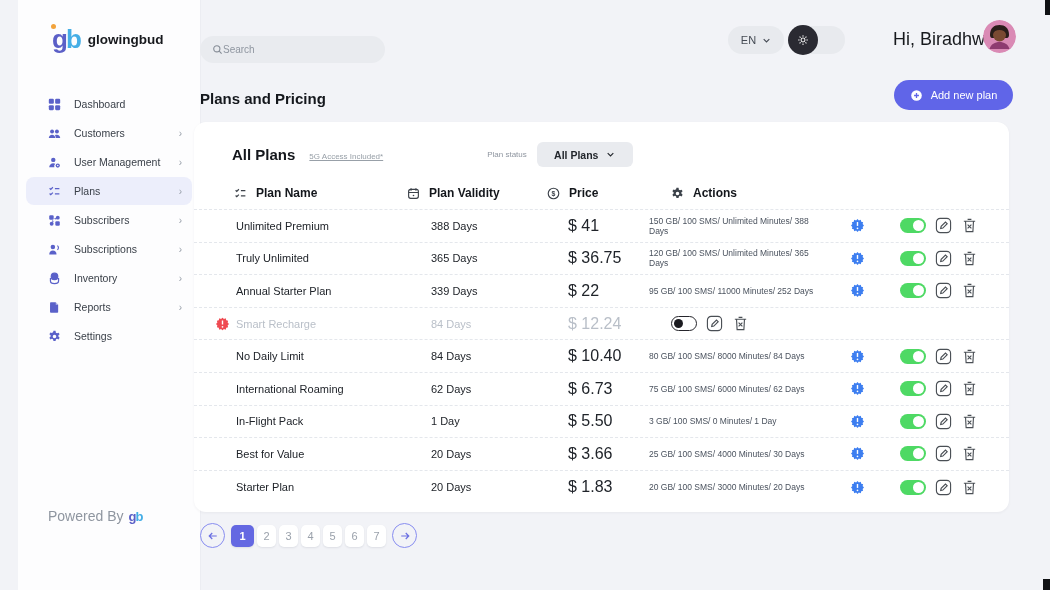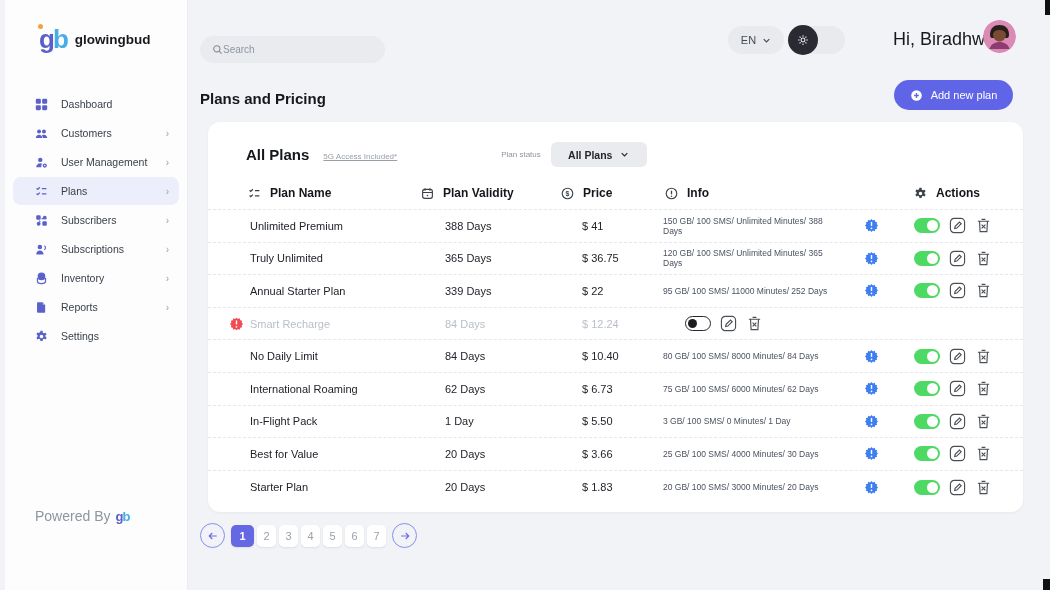--- a/index.html
+++ b/index.html
@@ -1,20 +1,20 @@
 <!DOCTYPE html>
 <html><head>
 <meta charset="utf-8">
 <style>
   * { margin:0; padding:0; box-sizing:border-box; }
   html,body { width:1050px; height:590px; overflow:hidden; }
   body { font-family:"Liberation Sans","DejaVu Sans",sans-serif; background:#f2f3f7; position:relative; color:#20242a; }
 
   
-  .sidebar { position:absolute; left:5px; top:0; width:183px; height:590px; background:#fdfdfe; border-right:1px solid #ecedf2; }
+  .sidebar { position:absolute; left:18px; top:0; width:183px; height:590px; background:#fdfdfe; border-right:1px solid #ecedf2; }
   .logo-row { display:flex; align-items:center; gap:8px; padding:26px 0 0 34px; }
   .gb-logo { position:relative; font-weight:bold; font-size:26px; letter-spacing:-2px; line-height:1; }
   .gb-logo .g { color:#5b5fc7; } .gb-logo .b { color:#45aee6; }
   .gb-logo .dot { position:absolute; left:-1px; top:-2px; width:5px; height:5px; border-radius:50%; background:#f2a33c; }
   .brand-name { font-weight:bold; font-size:13.5px; color:#17191d; }
   .menu { margin-top:38px; padding:0 8px; }
   .menu-item { display:flex; align-items:center; height:28px; padding:0 10px 0 22px; border-radius:8px; cursor:pointer; margin-bottom:1px; }
   .menu-item.active { background:#eceefb; }
   .s-icon { width:14px; height:14px; color:#5a61c9; flex:0 0 14px; display:flex; align-items:center; }
   .s-icon svg { width:13px; height:13px; }
@@ -37,39 +37,39 @@
   .greeting { position:absolute; left:893px; top:29px; font-size:18px; font-weight:normal; color:#17191d; }
   .avatar { position:absolute; left:983px; top:20px; width:33px; height:33px; border-radius:50%; overflow:hidden; cursor:pointer; }
   .avatar svg { width:100%; height:100%; }
 
   
   .page-title { position:absolute; left:200px; top:90px; font-size:15px; font-weight:bold; color:#14171c; }
   .add-btn { position:absolute; left:894px; top:80px; width:119px; height:30px; background:#6065e8; border:none; border-radius:15px; color:#fff; font-size:11px; font-family:inherit; display:flex; align-items:center; justify-content:center; gap:8px; cursor:pointer; }
   .add-btn svg { width:13px; height:13px; }
 
   
-  .card { position:absolute; left:208px; top:122px; width:815px; height:390px; background:#fff; border-radius:12px; box-shadow:0 1px 3px rgba(30,35,60,.05); }
+  .card { position:absolute; left:194px; top:122px; width:815px; height:390px; background:#fff; border-radius:12px; box-shadow:0 1px 3px rgba(30,35,60,.05); }
   .card-head { display:flex; align-items:center; padding:20px 24px 10px 38px; }
   .card-title { font-size:15px; font-weight:bold; color:#14171c; }
   .card-sub { font-size:8px; color:#98a0a8; margin-left:14px; margin-top:3px;text-decoration:underline; }
   .filter-label { font-size:8px; color:#8f96a0; margin-left:104px; }
   .filter-select { margin-left:10px; height:25px; min-width:96px; background:#e9ebef; border-radius:6px; display:flex; align-items:center; justify-content:center; gap:8px; padding:0 12px; font-size:10.5px; font-weight:bold; color:#22262c; cursor:pointer; }
   .filter-select svg { width:9px; height:9px; }
 
   .grid-row { display:grid; grid-template-columns:189px 138px 102px 229px 1fr; padding:0 24px; align-items:center; }
   .thead { height:33px; border-bottom:1px dashed #e4e7ec; }
   .th { display:flex; align-items:center; gap:9px; font-size:12px; font-weight:bold; color:#14171c; }
   .th svg { width:13px; height:13px; color:#3c424a; }
   .th.c1 { padding-left:16px; } .th.c3 { padding-left:2px; } .th.c4 { padding-left:4px; } .th.c5 { padding-left:24px; }
 
   .trow { height:32.6px; border-bottom:1px dashed #e4e7ec; }
   .trow:last-child { border-bottom:none; }
   .cell-name { position:relative; padding-left:18px; font-size:11px; color:#20242a; }
   .cell-validity { padding-left:24px; font-size:11px; color:#20242a; }
-  .cell-price { padding-left:23px; font-size:11px; color:#20242a; }
+  .cell-price { padding-left:23px; font-size:16px; color:#20242a; }
   .cell-info { padding-left:2px; padding-right:12px; font-size:8.5px; color:#4a525e; display:flex; align-items:center; justify-content:space-between; gap:23px; }
   .seal { width:13px; height:13px; flex:0 0 13px; position:relative; }
   .seal svg { width:13px; height:13px; display:block; }
   .seal.blue { color:#3d7ef0; } .seal.red { color:#ef4b52; }
   .alert-seal { position:absolute; left:-2px; top:50%; transform:translateY(-50%); }
   .cell-actions { padding-left:24px; display:flex; align-items:center; gap:9px; }
 
   .trow.inactive .cell-name, .trow.inactive .cell-validity, .trow.inactive .cell-price,
   .trow.inactive .cell-info { color:#b9bfc8; }
   .trow.inactive .seal.blue { color:#a9c6f2; }
@@ -283,28 +283,20 @@
           <circle cx="8" cy="10.5" r="1" fill="currentColor" stroke="none"></circle>
         </svg>
       <span>Plan Validity</span>
     </div>
     <div class="th c3">
       <svg viewBox="0 0 16 16" fill="none" stroke="currentColor" stroke-width="1.4">
           <circle cx="8" cy="8" r="6.5"></circle>
           <text x="8" y="11" font-size="8.5" text-anchor="middle" fill="currentColor" stroke="none" font-family="Liberation Sans, sans-serif">$</text>
         </svg>
       <span>Price</span>
-    </div>
-    <div class="th c4">
-      <svg viewBox="0 0 16 16" fill="none" stroke="currentColor" stroke-width="1.4">
-          <circle cx="8" cy="8" r="6.5"></circle>
-          <path d="M8 4.5v4.5" stroke-width="1.6"></path>
-          <circle cx="8" cy="11.3" r=".9" fill="currentColor" stroke="none"></circle>
-        </svg>
-      <span>Info</span>
     </div>
     <div class="th c5">
       <svg viewBox="0 0 16 16" fill="currentColor">
           <path fill-rule="evenodd" d="M9.3 1H6.7l-.4 1.9c-.5.2-1 .5-1.4.8L3 3 1.7 5.2l1.5 1.3a5.6 5.6 0 0 0 0 1.6L1.7 9.4 3 11.6l1.9-.7c.4.3.9.6 1.4.8l.4 1.9h2.6l.4-1.9c.5-.2 1-.5 1.4-.8l1.9.7 1.3-2.2-1.5-1.3a5.6 5.6 0 0 0 0-1.6l1.5-1.3L13 3.4l-1.9.7a5.5 5.5 0 0 0-1.4-.8L9.3 1zM8 5.8a2.2 2.2 0 1 1 0 4.4 2.2 2.2 0 0 1 0-4.4z"></path>
         </svg>
       <span>Actions</span>
     </div>
   </div>
 
   <div id="table-body">

